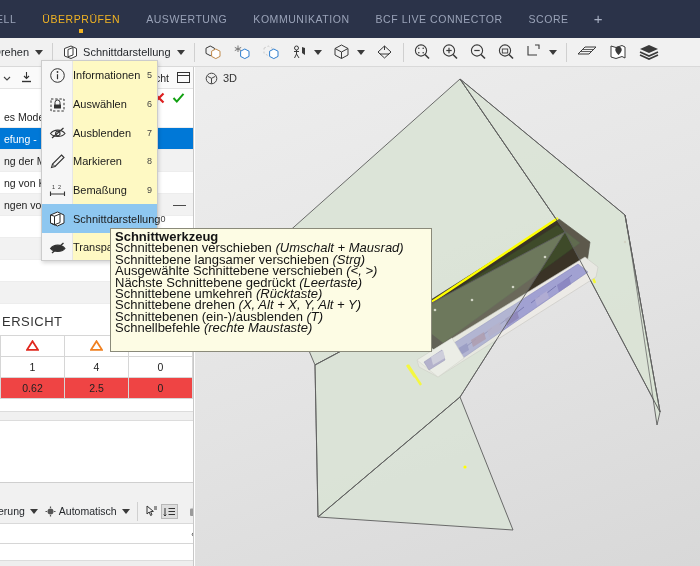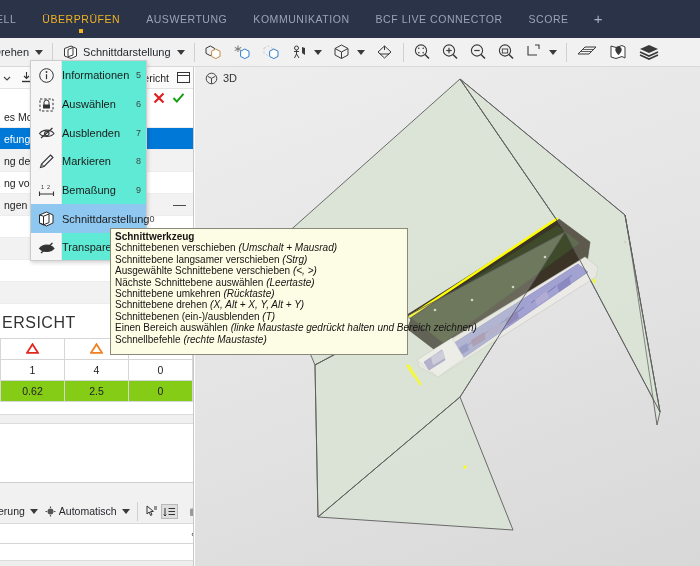--- a/index.html
+++ b/index.html
@@ -85,31 +85,31 @@
     border-bottom: 1px solid #ededed;
   }
   .lp-row.sel { background: #0078d7; color: #fff; }
   .lp-row.alt { background: #f2f2f2; }
   .lp-row.white { background: #ffffff; }
   .lp-row .minus {
     float: right; margin-right: 7px; color: #333; font-size: 13px;
   }
 
   .lp-overview-title {
-    font-size: 16px; color: #333; letter-spacing: .5px;
+    font-size: 13px; color: #333; letter-spacing: .5px;
     padding: 10px 4px 6px 2px; white-space: nowrap;
   }
   table.ov { border-collapse: collapse; width: 100%; table-layout: fixed; }
   table.ov td {
     border: 1px solid #d6d6d6;
     height: 21px; text-align: center;
     font-size: 10.5px; color: #222;
   }
   table.ov tr.hdr td { background: #ffffff; }
-  table.ov tr.r2 td { background: #84cc16; }
+  table.ov tr.r2 td { background: #ef4444; }
   .tri { font-size: 12px; line-height: 1; }
   .lp-gap { height: 10px; background: #f0f0f0; border-top: 1px solid #dcdcdc; border-bottom: 1px solid #dcdcdc;}
 
   
   .lp-lower {
     position: absolute; left: 0; bottom: 0; width: 226px; height: 96px;
     background: #ffffff;
   }
   .lp-lower-top { height: 13px; background:#fff; border-bottom:1px solid #cfcfcf; }
   .lp-panelicon-row { height: 16px; background:#f1f1f1; position: relative; }
@@ -136,23 +136,23 @@
   }
   .vp-tabbar {
     position: absolute; left: 0; top: 0; width: 100%; height: 22px;
     display: flex; align-items: center; gap: 5px; padding-left: 10px;
     font-size: 11px; color: #333;
   }
   .vp-svg { position: absolute; left: 0; top: 0; }
 
   
   .menu {
-    position: absolute; left: 30px; top: 60px;
+    position: absolute; left: 41px; top: 60px;
     width: 117px; height: 201px;
-    background: #5eead4;
+    background: #fef9c3;
     border: 1px solid #cccccc;
     box-shadow: 1px 2px 4px rgba(0,0,0,0.16);
     z-index: 40;
   }
   .menu-icons {
     position: absolute; left: 0; top: 0; width: 31px; height: 100%;
     background: #f6f6f6; border-right: 1px solid #e6e6e6;
   }
   .menu-item {
     position: relative; display: flex; align-items: center;
@@ -163,25 +163,25 @@
     width: 31px; display: flex; align-items: center; justify-content: center;
     flex: 0 0 31px;
   }
   .menu-item .mi-label { flex: 1; white-space: nowrap; }
   .menu-item .mi-key { font-size: 9px; color: #444; padding-right: 5px; }
   .menu-item.sel { background: #8ec7f0; }
 
   
   .tooltip {
     position: absolute; left: 110px; top: 228px;
-    width: 298px;
+    width: 322px;
     background: #fdfce4;
     border: 1px solid #8a8a7a;
-    padding: 2px 4px 9px 4px;
-    font-size: 10px;
+    padding: 2px 4px 17px 4px;
+    font-size: 13px;
     line-height: 11.4px;
     color: #141414;
     z-index: 50;
     white-space: nowrap;
   }
   .tooltip .tt-title { font-weight: bold; }
   .tooltip i { font-style: italic; }
 </style>
 </head>
 <body>
@@ -732,21 +732,20 @@
       <span class="mi-label">Transparent</span>
       <span class="mi-key"></span>
     </div>
   </div>
 
   <div class="tooltip">
     <div class="tt-title">Schnittwerkzeug</div>
     <div><span>Schnittebenen verschieben </span><i>(Umschalt + Mausrad)</i></div>
     <div><span>Schnittebene langsamer verschieben </span><i>(Strg)</i></div>
     <div><span>Ausgewählte Schnittebene verschieben </span><i>(&lt;, &gt;)</i></div>
-    <div><span>Nächste Schnittebene auswählen </span><i>(Leertaste)</i></div>
+    <div><span>Nächste Schnittebene gedrückt </span><i>(Leertaste)</i></div>
     <div><span>Schnittebene umkehren </span><i>(Rücktaste)</i></div>
     <div><span>Schnittebene drehen </span><i>(X, Alt + X, Y, Alt + Y)</i></div>
     <div><span>Schnittebenen (ein-)/ausblenden </span><i>(T)</i></div>
-    <div><span>Einen Bereich auswählen </span><i>(linke Maustaste gedrückt halten und Bereich zeichnen)</i></div>
     <div><span>Schnellbefehle </span><i>(rechte Maustaste)</i></div>
   </div>
 
 </div>
 
 </body></html>

